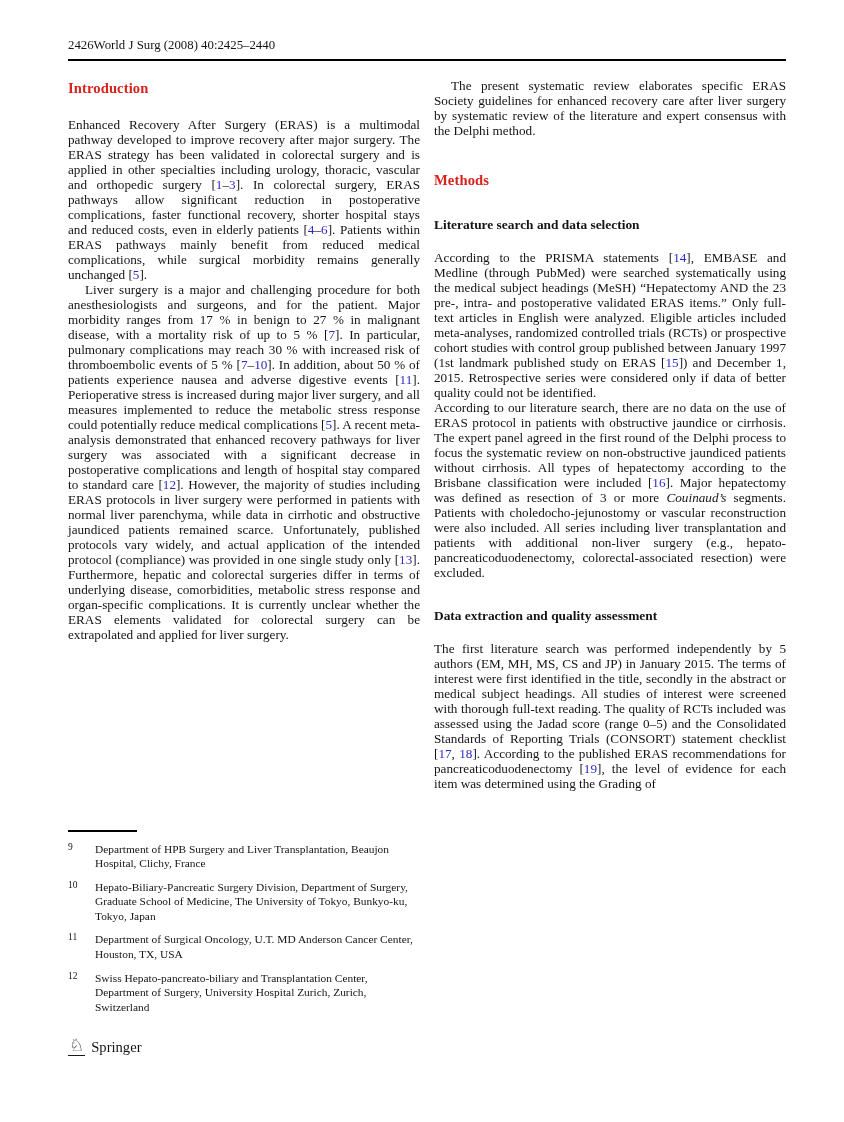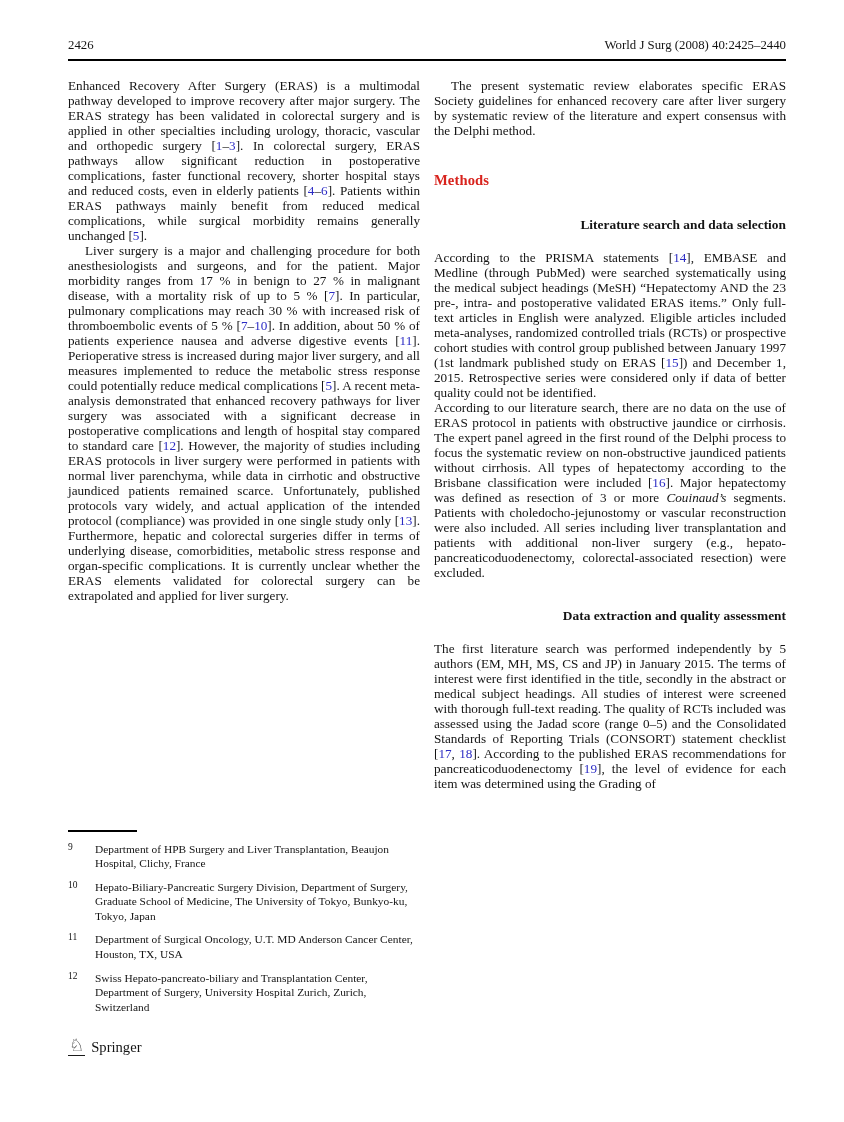--- a/index.html
+++ b/index.html
@@ -12,40 +12,39 @@
     position:relative;
     width:844px;height:1122px;
     background:#ffffff;
     font-family:"Liberation Serif","DejaVu Serif",serif;
     color:var(--ink);
     overflow:hidden;
   }
   
   .running-head{
     position:absolute;left:68px;top:38px;width:718px;
-    display:flex;justify-content:space-between;
+    display:flex;justify-content:flex-start;
     font-size:12.8px;
   }
   .head-rule{
     position:absolute;left:68px;top:59px;width:718px;height:2px;
     background:#000;
   }
   
   .col{position:absolute;top:78px;width:352px;}
   .col-left{left:68px;}
   .col-right{left:434px;}
   .section-heading{
     font-size:14.6px;font-weight:bold;color:var(--red);
     margin:34px 0 20px 0;letter-spacing:0.1px;
   }
   .col .section-heading:first-child{margin-top:2px;}
   .sub-heading{
     font-size:13.4px;font-weight:bold;color:var(--ink);
     margin:28px 0 17px 0;
-    text-align:right;
   }
   .body-para{
     margin:0;font-size:13.2px;line-height:15px;
     text-align:justify;
   }
   .body-para.indent{text-indent:17px;}
   .cite{color:var(--blue);}
   em{}
   
   .footnotes{
@@ -82,20 +81,21 @@
 
 <div class="page">
 
   <div class="running-head">
     <span>2426</span>
     <span>World J Surg (2008) 40:2425–2440</span>
   </div>
   <div class="head-rule"></div>
 
   <div class="col col-left" id="col-left">
+      <h2 class="section-heading">Introduction</h2>
       <p class="body-para">Enhanced Recovery After Surgery (ERAS) is a multimodal pathway developed to improve recovery after major surgery. The ERAS strategy has been validated in colorectal surgery and is applied in other specialties including urology, thoracic, vascular and orthopedic surgery [<span class="cite">1</span>–<span class="cite">3</span>]. In colorectal surgery, ERAS pathways allow significant reduction in postoperative complications, faster functional recovery, shorter hospital stays and reduced costs, even in elderly patients [<span class="cite">4</span>–<span class="cite">6</span>]. Patients within ERAS pathways mainly benefit from reduced medical complications, while surgical morbidity remains generally unchanged [<span class="cite">5</span>].</p>
       <p class="body-para indent">Liver surgery is a major and challenging procedure for both anesthesiologists and surgeons, and for the patient. Major morbidity ranges from 17 % in benign to 27 % in malignant disease, with a mortality risk of up to 5 % [<span class="cite">7</span>]. In particular, pulmonary complications may reach 30 % with increased risk of thromboembolic events of 5 % [<span class="cite">7</span>–<span class="cite">10</span>]. In addition, about 50 % of patients experience nausea and adverse digestive events [<span class="cite">11</span>]. Perioperative stress is increased during major liver surgery, and all measures implemented to reduce the metabolic stress response could potentially reduce medical complications [<span class="cite">5</span>]. A recent meta-analysis demonstrated that enhanced recovery pathways for liver surgery was associated with a significant decrease in postoperative complications and length of hospital stay compared to standard care [<span class="cite">12</span>]. However, the majority of studies including ERAS protocols in liver surgery were performed in patients with normal liver parenchyma, while data in cirrhotic and obstructive jaundiced patients remained scarce. Unfortunately, published protocols vary widely, and actual application of the intended protocol (compliance) was provided in one single study only [<span class="cite">13</span>]. Furthermore, hepatic and colorectal surgeries differ in terms of underlying disease, comorbidities, metabolic stress response and organ-specific complications. It is currently unclear whether the ERAS elements validated for colorectal surgery can be extrapolated and applied for liver surgery.</p>
     </div>
   <div class="col col-right" id="col-right">
       <p class="body-para indent">The present systematic review elaborates specific ERAS Society guidelines for enhanced recovery care after liver surgery by systematic review of the literature and expert consensus with the Delphi method.</p>
       <h2 class="section-heading">Methods</h2>
       <h3 class="sub-heading">Literature search and data selection</h3>
       <p class="body-para">According to the PRISMA statements [<span class="cite">14</span>], EMBASE and Medline (through PubMed) were searched systematically using the medical subject headings (MeSH) “Hepatectomy AND the 23 pre-, intra- and postoperative validated ERAS items.” Only full-text articles in English were analyzed. Eligible articles included meta-analyses, randomized controlled trials (RCTs) or prospective cohort studies with control group published between January 1997 (1st landmark published study on ERAS [<span class="cite">15</span>]) and December 1, 2015. Retrospective series were considered only if data of better quality could not be identified.</p>
       <p class="body-para">According to our literature search, there are no data on the use of ERAS protocol in patients with obstructive jaundice or cirrhosis. The expert panel agreed in the first round of the Delphi process to focus the systematic review on non-obstructive jaundiced patients without cirrhosis. All types of hepatectomy according to the Brisbane classification were included [<span class="cite">16</span>]. Major hepatectomy was defined as resection of 3 or more <em>Couinaud’s</em> segments. Patients with choledocho-jejunostomy or vascular reconstruction were also included. All series including liver transplantation and patients with additional non-liver surgery (e.g., hepato-pancreaticoduodenectomy, colorectal-associated resection) were excluded.</p>
       <h3 class="sub-heading">Data extraction and quality assessment</h3>

